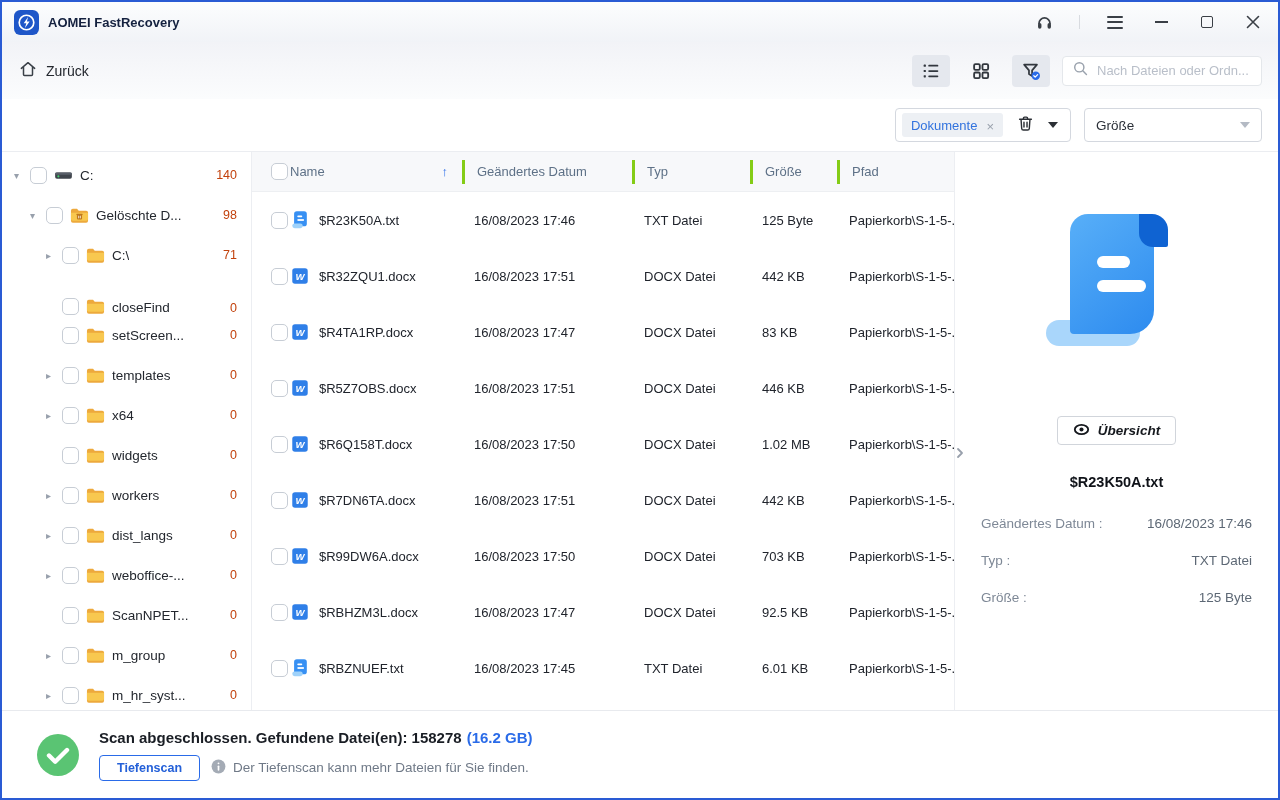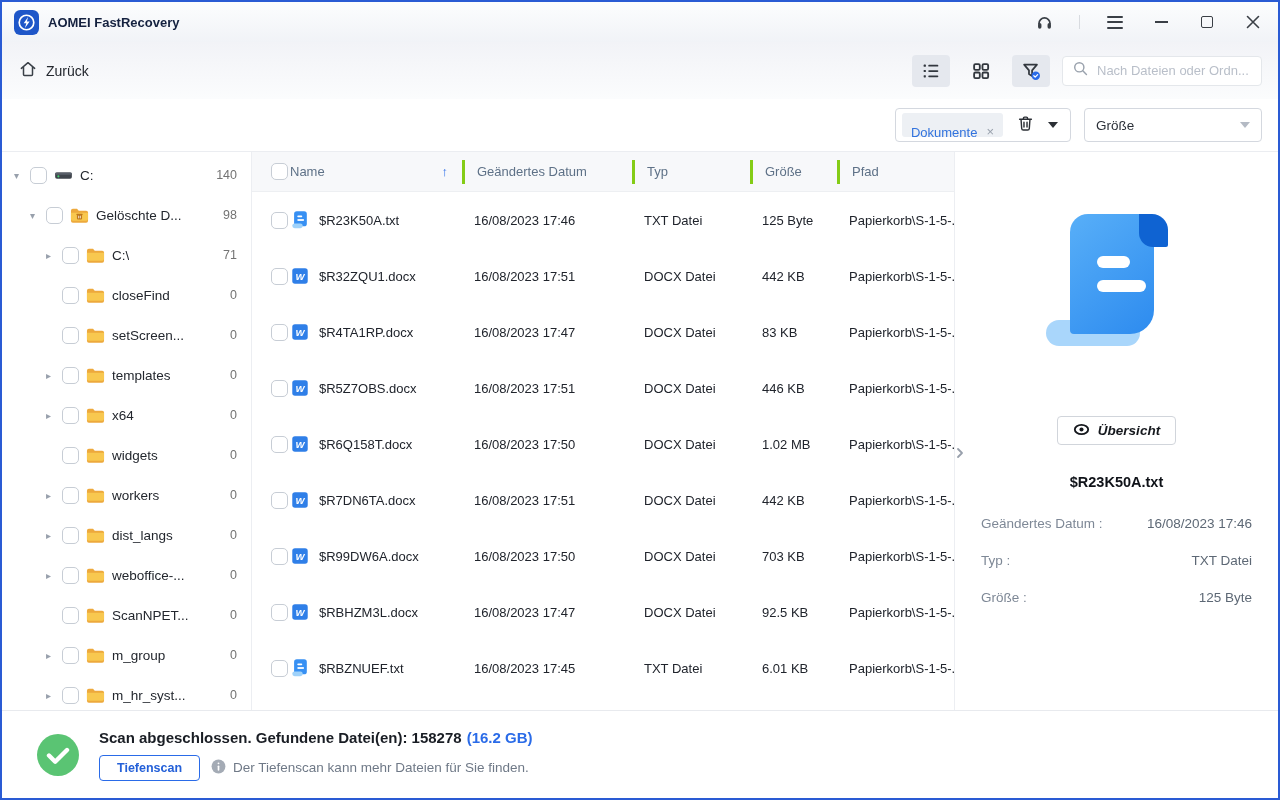--- a/index.html
+++ b/index.html
@@ -24,36 +24,36 @@
   .tool-right { margin-left:auto; display:flex; align-items:center; gap:12px; }
   .view-btn { width:38px; height:32px; border-radius:4px; display:flex; align-items:center; justify-content:center; position:relative; }
   .view-btn.active { background:#e5e8ee; }
   .search-box { width:200px; height:30px; background:#fff; border:1px solid #e4e7eb; border-radius:4px; display:flex; align-items:center; gap:8px; padding:0 9px; }
   .search-box input { border:none; outline:none; width:100%; font-size:13px; color:#333; font-family:"Liberation Sans",sans-serif; background:transparent; }
   .search-box input::placeholder { color:#b9bfc9; }
 
   
   .filterbar { height:53px; flex:none; display:flex; align-items:center; justify-content:flex-end; gap:13px; padding:0 16px; background:#fff; border-bottom:1px solid #ebedf1; }
   .filter-combo { height:34px; border:1px solid #d4d8df; border-radius:4px; background:#fff; display:flex; align-items:center; gap:13px; padding:0 12px 0 6px; }
-  .chip { height:24px; background:#edf0f4; border-radius:3px; display:flex; align-items:flex-start; gap:9px; padding:12px 9px; font-size:13px; color:#3273de; }
+  .chip { height:24px; background:#edf0f4; border-radius:3px; display:flex; align-items:flex-end; gap:9px; padding:4px 9px; font-size:13px; color:#3273de; }
   .chip-x { color:#99a1ac; font-size:13px; line-height:1; }
   .caret-dark { width:0; height:0; border-left:5px solid transparent; border-right:5px solid transparent; border-top:6px solid #2b2f35; }
   .size-select { width:178px; height:34px; border:1px solid #d4d8df; border-radius:4px; background:#fff; display:flex; align-items:center; padding:0 11px; font-size:13.5px; color:#2b3038; }
   .caret-gray { margin-left:auto; width:0; height:0; border-left:5px solid transparent; border-right:5px solid transparent; border-top:6px solid #b4bac4; }
 
   
   .content { flex:1; min-height:0; display:flex; }
 
   .sidebar { width:250px; flex:none; border-right:1px solid #eceef2; padding-top:3px; overflow:hidden; background:#fff; }
   .tree-item { height:40px; display:flex; align-items:center; gap:7px; padding-right:14px; font-size:13.5px; color:#23272e; }
   .expander { width:13px; flex:none; text-align:center; font-size:10px; color:#98a0ac; }
   .cbx { width:17px; height:17px; flex:none; border:1.5px solid #c7cdd5; border-radius:5px; background:#fff; }
   .ticon { flex:none; display:flex; }
   .tlabel { white-space:nowrap; overflow:hidden; }
-  .tcount { margin-left:auto; font-size:12.5px; color:#737373; }
+  .tcount { margin-left:auto; font-size:12.5px; color:#c2410c; }
 
   .table-area { flex:1; min-width:0; display:flex; flex-direction:column; background:#fff; }
   .grid-cols { display:grid; grid-template-columns:36px 174px 170px 118px 87px 1fr; align-items:center; }
   .thead { height:40px; flex:none; background:#f7f8fa; border-bottom:1px solid #edeff2; font-size:13px; color:#5e7187; }
   .th { display:flex; align-items:center; height:24px; padding-left:12px; }
   .th.bl { border-left:3px solid #84cc16; }
   .th-name { justify-content:space-between; padding-right:14px; padding-left:2px; }
   .sort-arrow { color:#2a6be8; font-size:13px; }
   .tbody { flex:1; overflow:hidden; }
   .trow { height:56px; font-size:13px; color:#20242c; }
@@ -243,21 +243,21 @@
 
     <span class="ticon">
       <svg viewBox="0 0 20 17" width="19" height="17">
               <path d="M1 3.4 a2 2 0 0 1 2 -2 h4.4 l1.8 2 H17 a2 2 0 0 1 2 2 v8.6 a2 2 0 0 1 -2 2 H3 a2 2 0 0 1 -2 -2 z" fill="#eda93c"></path>
               <path d="M1 5.6 h18 v6.4 a2 2 0 0 1 -2 2 H3 a2 2 0 0 1 -2 -2 z" fill="#f8c84f"></path>
             </svg>
     </span>
     <span class="tlabel">C:\</span>
     <span class="tcount">71</span>
   </div>
-        <div class="tree-item" style="padding-left: 40px;">
+        <div class="tree-item" style="padding-left: 40px; align-items: flex-end;">
     <span class="expander"></span>
     <span class="cbx"></span>
 
     <span class="ticon">
       <svg viewBox="0 0 20 17" width="19" height="17">
               <path d="M1 3.4 a2 2 0 0 1 2 -2 h4.4 l1.8 2 H17 a2 2 0 0 1 2 2 v8.6 a2 2 0 0 1 -2 2 H3 a2 2 0 0 1 -2 -2 z" fill="#eda93c"></path>
               <path d="M1 5.6 h18 v6.4 a2 2 0 0 1 -2 2 H3 a2 2 0 0 1 -2 -2 z" fill="#f8c84f"></path>
             </svg>
     </span>
     <span class="tlabel">closeFind</span>

